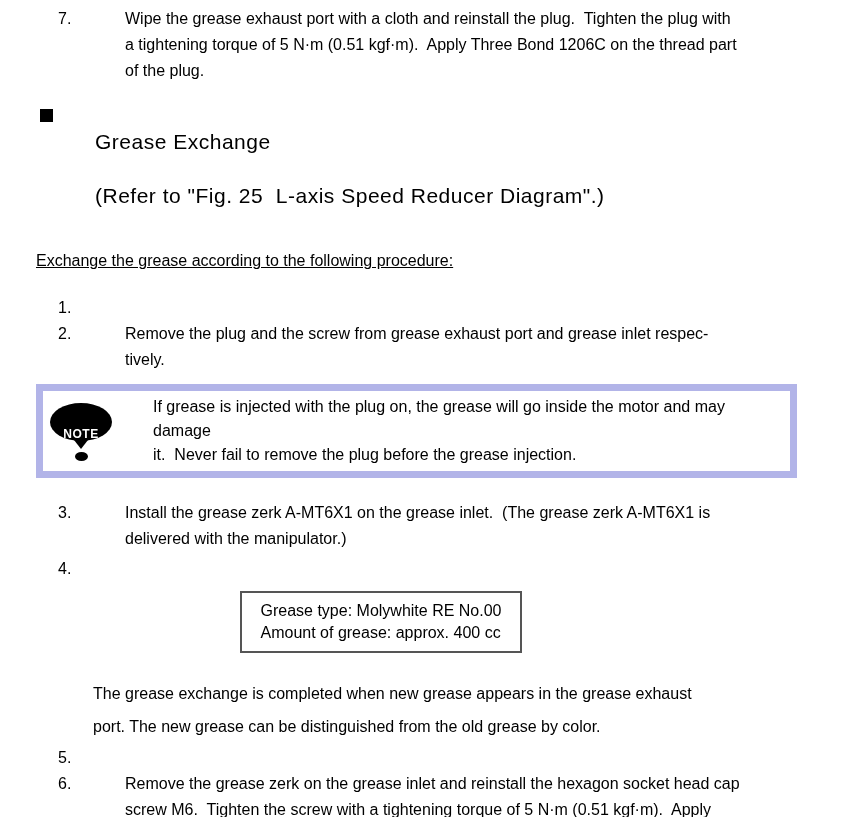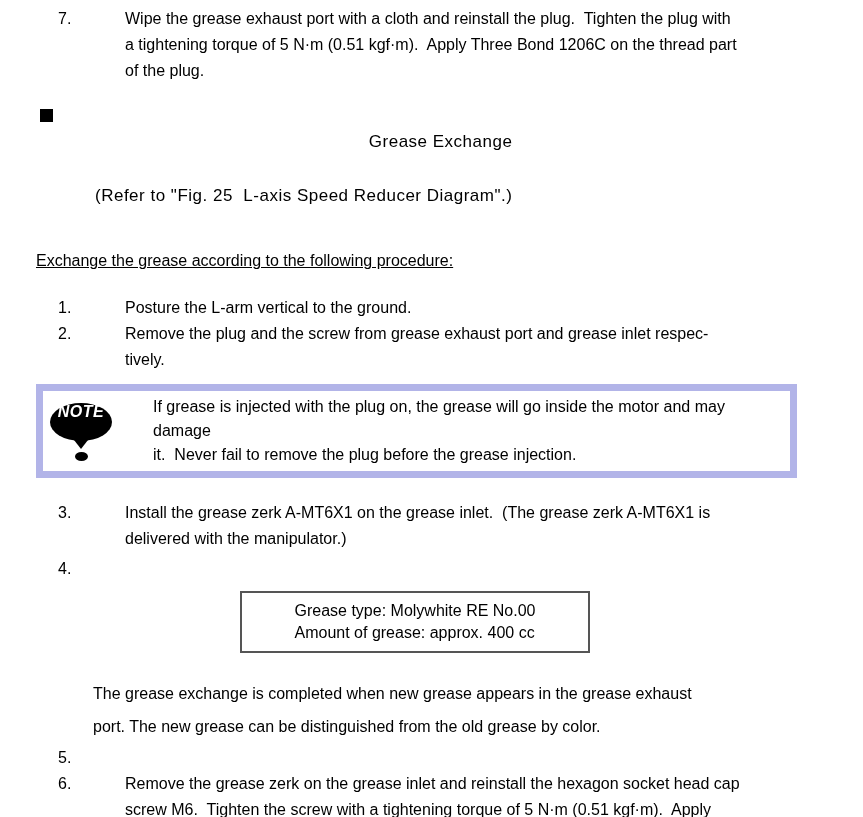--- a/index.html
+++ b/index.html
@@ -28,25 +28,24 @@
     margin-top: 17px;
     padding-left: 40px;
   }
   .heading-bullet {
     width: 13px; height: 13px;
     background: #000;
     margin: 8px 42px 0 0;
     flex-shrink: 0;
   }
   .heading-text {
-    font-size: 17px;
+    font-size: 21px;
     line-height: 27px;
     letter-spacing: 0.5px;
     white-space: pre-line;
-    text-align: right;
   }
 
   .intro-para {
     margin: 12px 0 0 36px;
     line-height: 26px;
     text-decoration: underline;
   }
 
   .steps-a { margin-top: 21px; }
 
@@ -68,26 +67,25 @@
     flex-direction: column;
     align-items: center;
     margin: 2px 8px 0 2px;
   }
   .note-balloon {
     width: 62px; height: 38px;
     background: #000;
     border-radius: 50%;
     color: #fff;
     font-weight: bold;
-    font-size: 16px;
+    font-size: 12px;
     letter-spacing: 0.5px;
     display: flex;
-    align-items: flex-start;
+    align-items: flex-end;
     justify-content: center;
-    font-style: italic;
   }
   .note-tail {
     width: 0; height: 0;
     border-left: 7px solid transparent;
     border-right: 7px solid transparent;
     border-top: 9px solid #000;
     margin-top: -1px;
   }
   .note-dot {
     width: 13px; height: 9px;
@@ -100,21 +98,21 @@
     line-height: 24px;
     white-space: pre-line;
     margin-left: 32px;
   }
 
   .steps-b { margin-top: 22px; }
   .steps-b .step + .step { margin-top: 4px; }
 
   .grease-box {
     margin: 9px 0 0 240px;
-    width: 350px;
+    width: 282px;
     box-sizing: border-box;
     border: 2px solid #555555;
     padding: 7px 0;
     display: flex;
     justify-content: center;
   }
   .grease-inner { text-align: left; line-height: 22px; }
 
   .completion-para {
     margin: 24px 0 0 93px;
@@ -143,21 +141,20 @@
       <div>Grease Exchange</div>
       <div>(Refer to "Fig. 25&nbsp; L-axis Speed Reducer Diagram".)</div>
     </div>
   </div>
 
   <div class="intro-para">Exchange the grease according to the following procedure:</div>
 
   <div class="steps-a">
     <div class="step">
       <span class="step-num">1.</span>
-      <span class="step-text">Posture the L-arm vertical to the ground.</span>
     </div>
     <div class="step">
       <span class="step-num">2.</span>
       <span class="step-text">Remove the plug and the screw from grease exhaust port and grease inlet respec-
 tively.</span>
     </div>
   </div>
 
   <div class="note-box">
     <div class="note-icon">

